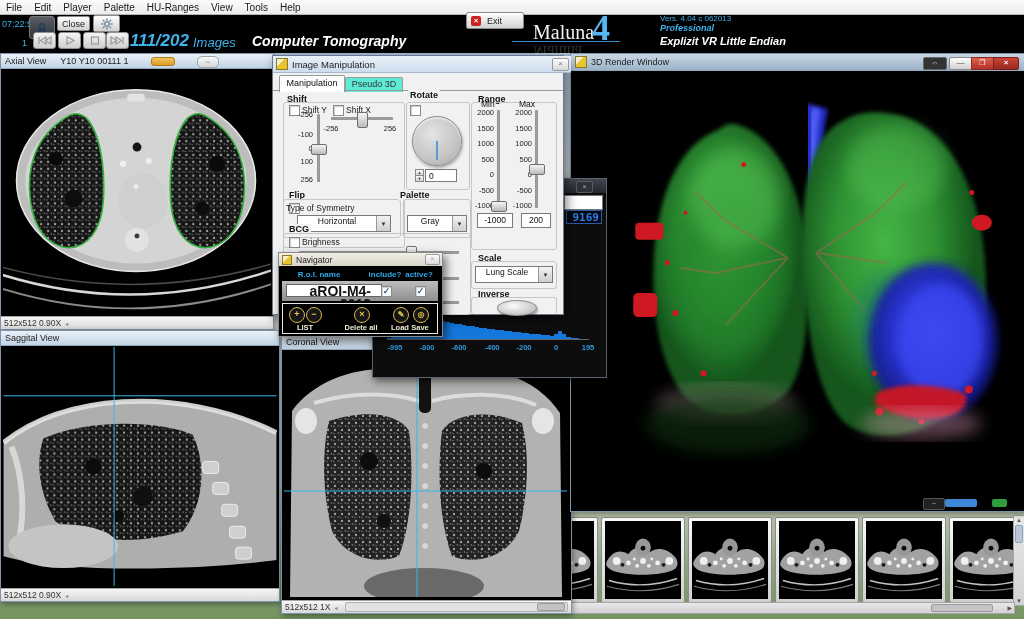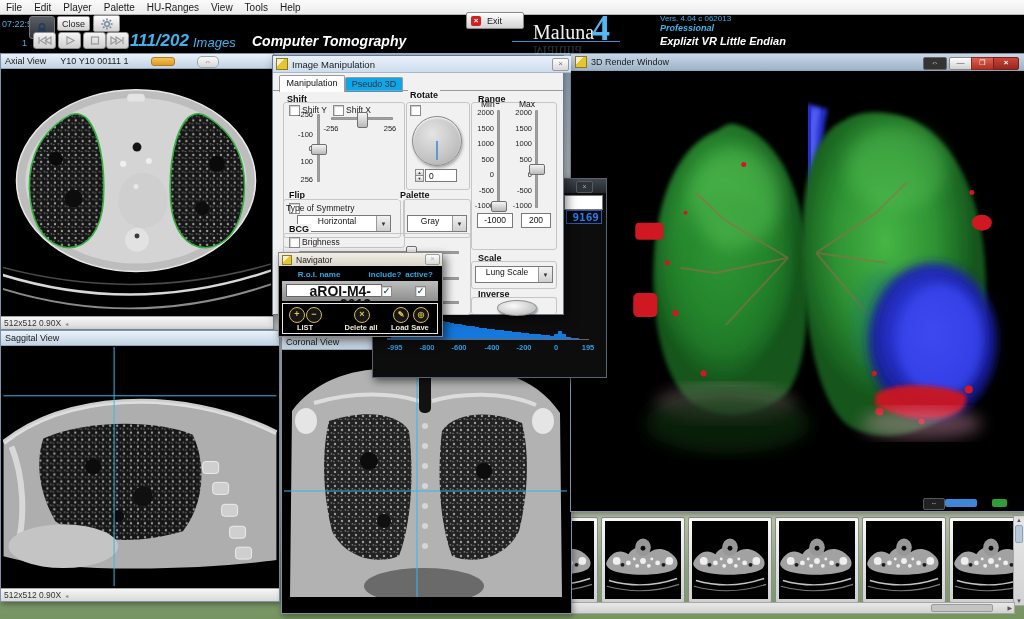--- a/index.html
+++ b/index.html
@@ -416,20 +416,27 @@
             <circle cx="141" cy="135" r="3"></circle>
             <circle cx="141" cy="155" r="3"></circle>
             <circle cx="141" cy="175" r="3"></circle>
             <circle cx="141" cy="195" r="3"></circle>
           </g>
         <ellipse cx="140" cy="235" rx="60" ry="18" fill="#6a6a6a"></ellipse>
         <line x1="0" y1="140" x2="283" y2="140" stroke="#38b6ea" stroke-width="1"></line>
         <line x1="133" y1="0" x2="133" y2="246" stroke="#38b6ea" stroke-width="1"></line>
       </svg>
     </div>
+    <div class="statusbar">
+      <span>512x512 1X</span>
+        <span style="margin-left:4px;color:#888;font-size:6px;">◂</span>
+      <div style="margin-left:8px;flex:1;height:8px;background:#e2e2e2;border:1px solid #b0b0b0;border-radius:2px;position:relative;margin-right:3px;">
+        <div style="position:absolute;right:2px;top:0;width:26px;height:6px;background:#c2c2c2;border:1px solid #9a9a9a;border-radius:2px;"></div>
+      </div>
+    </div>
   </div>
 
   <div class="win" style="left:570px;top:53px;width:454px;height:457px;">
     <div class="tbar" style="height:17px;background:linear-gradient(#c9d8e7,#9db3c8);">
       <span class="lvicon"></span>
       <span>3D Render Window</span>
       <span class="abs" style="left:352px;top:3px;width:22px;height:11px;background:#333;border:1px solid #666;border-radius:2px;color:#eee;font-size:7px;text-align:center;line-height:10px;">⇔</span>
       <span class="abs" style="left:378px;top:3px;width:21px;height:11px;background:linear-gradient(#fdfdfd,#d2d2d2);border:1px solid #8a8a8a;border-radius:2px 0 0 2px;color:#444;font-size:8px;text-align:center;line-height:9px;">—</span>
       <span class="abs" style="left:400px;top:3px;width:21px;height:11px;background:linear-gradient(#e06050,#b03226);border:1px solid #8a2a20;color:#fff;font-size:7px;text-align:center;line-height:10px;">❒</span>
       <span class="abs" style="left:422px;top:3px;width:24px;height:11px;background:linear-gradient(#c8453a,#97271e);border:1px solid #771f18;border-radius:0 2px 2px 0;color:#fff;font-size:8px;font-weight:bold;text-align:center;line-height:10px;">×</span>
@@ -580,21 +587,21 @@
   </div>
 
   <div class="abs" style="left:272px;top:55px;width:290px;height:258px;background:#f1f1f1;border:1px solid #6b798a;box-shadow:3px 4px 10px rgba(0,0,0,.5);">
     <div class="abs" style="left:0;top:0;width:298px;height:17px;background:linear-gradient(#e9f1fa,#cddded);border-bottom:1px solid #a8b8c8;display:flex;align-items:center;padding-left:3px;box-sizing:border-box;font-size:9.5px;color:#222;">
       <span class="lvicon"></span>
       <span>Image Manipulation</span>
       <span class="xbtn">×</span>
     </div>
 
     <div class="abs" style="left:6px;top:19px;width:64px;height:16px;background:#fdfdfd;border:1px solid #9a9a9a;border-bottom:none;border-radius:2px 2px 0 0;font-size:9px;text-align:center;line-height:15px;color:#111;z-index:2;">Manipulation</div>
-    <div class="abs" style="left:72px;top:21px;width:56px;height:14px;background:#0ea5e9;border:1px solid #9a9a9a;border-bottom:none;border-radius:2px 2px 0 0;font-size:9px;text-align:center;line-height:13px;color:#333;">Pseudo 3D</div>
+    <div class="abs" style="left:72px;top:21px;width:56px;height:14px;background:#5eead4;border:1px solid #9a9a9a;border-bottom:none;border-radius:2px 2px 0 0;font-size:9px;text-align:center;line-height:13px;color:#333;">Pseudo 3D</div>
     <div class="abs" style="left:0;top:34px;width:290px;height:1px;background:#9a9a9a;"></div>
 
     <span class="grplabel" style="left:12px;top:38px;">Shift</span>
     <div class="grp" style="left:10px;top:46px;width:120px;height:144px;"></div>
     <span class="cb" style="left:16px;top:49px;"></span>
     <span class="cblabel" style="left:29px;top:49px;">Shift Y</span>
     <span class="cb" style="left:60px;top:49px;"></span>
     <span class="cblabel" style="left:73px;top:49px;">Shift X</span>
     <div class="vtrack" style="left:44px;top:58px;height:68px;"></div>
     <span class="tickr" style="left:40px;top:58px;">-256</span>

